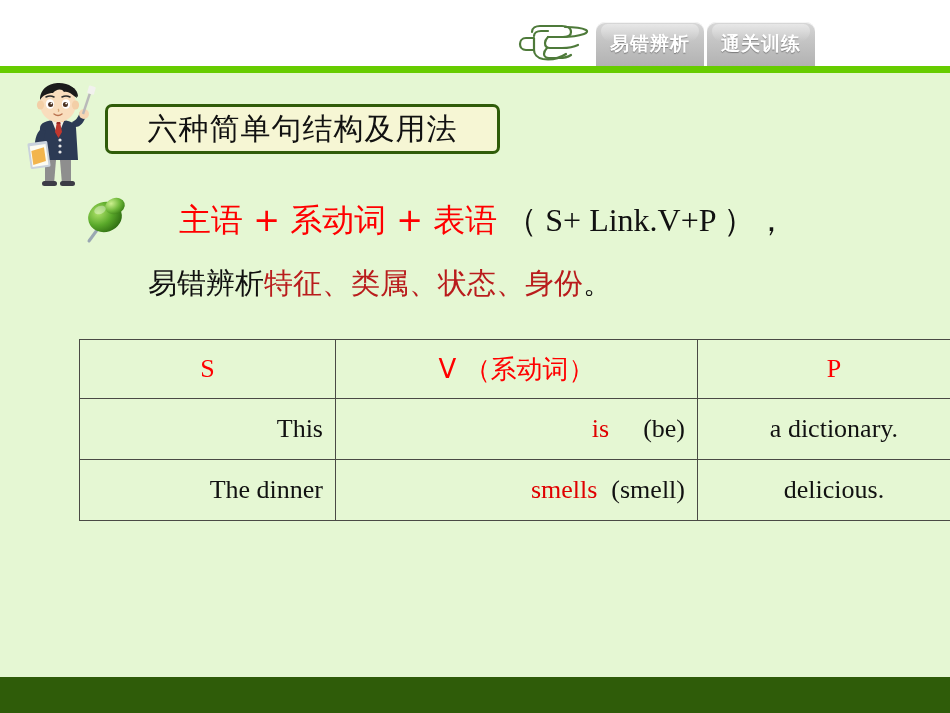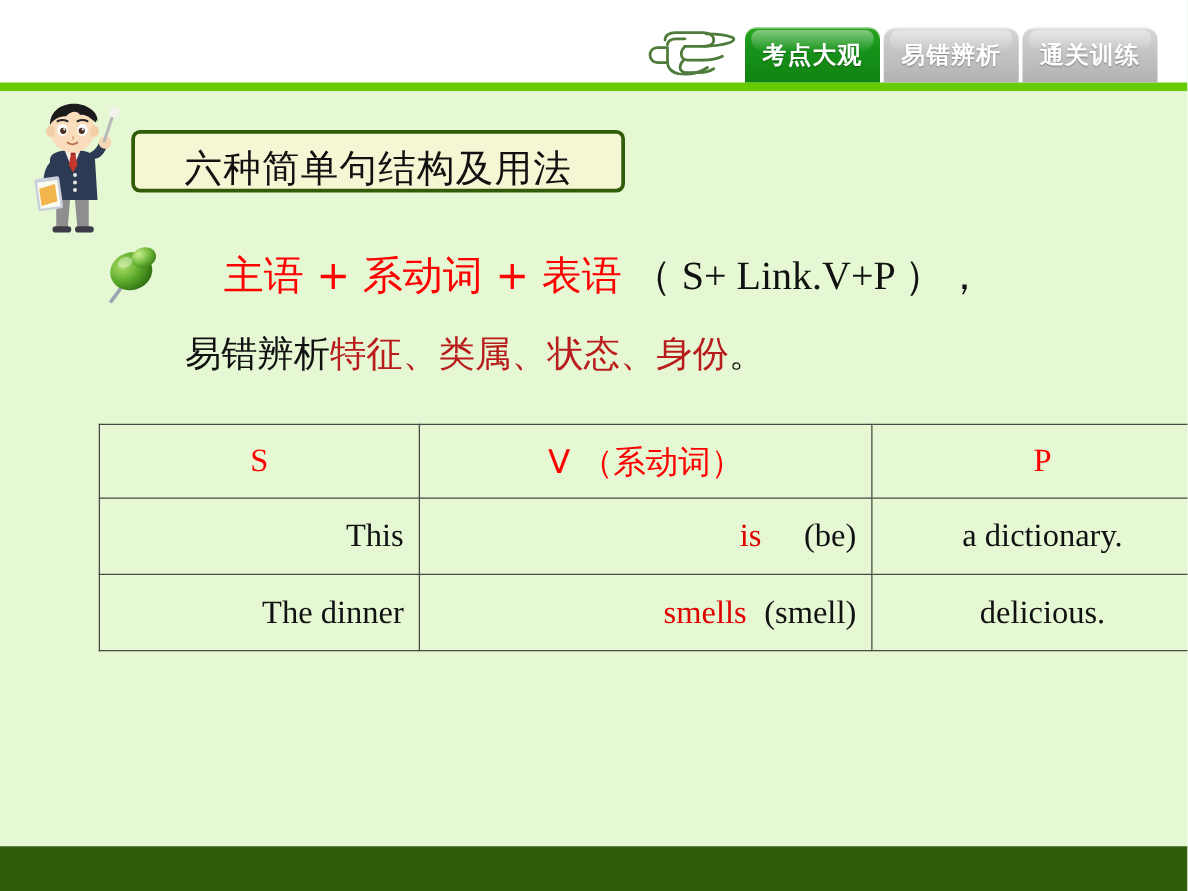--- a/index.html
+++ b/index.html
@@ -109,21 +109,21 @@
   
   .title-box {
     position: absolute;
     left: 105px; top: 104px;
     width: 395px; height: 50px;
     box-sizing: border-box;
     background: #f6f6d4;
     border: 3px solid #2f5c09;
     border-radius: 7px;
     display: flex;
-    align-items: flex-end;
+    align-items: center;
     justify-content: center;
   }
   .title-text {
     font-family: "DejaVu Sans", sans-serif;
     font-size: 30px;
     color: #111111;
     letter-spacing: 1px;
     line-height: 1;
   }
 
@@ -221,23 +221,20 @@
         <path d="M30 17 C28 19 27 21 27 23 C27 26 29 28 32 28 L44 28"></path>
         <path d="M29 28 C27 30 26 32 26 34 C26 36 28 38 31 38 L41 38"></path>
         <path d="M45 17 C52 17 60 16 66 14 C69 13 70 11 68 10 C64 8 54 7 47 7"></path>
         <path d="M44 28 C50 28 56 27 60 25"></path>
         <path d="M41 38 C46 38 50 37 53 35"></path>
       </g>
     </svg>
   </div>
 
   <div class="tabs">
-    <div class="tab active">
-      <span>考点大观</span>
-    </div>
     <div class="tab inactive">
       <span>易错辨析</span>
     </div>
     <div class="tab inactive">
       <span>通关训练</span>
     </div>
   </div>
 
   <div class="teacher">
     <svg viewBox="0 0 96 108" width="96" height="108" xmlns="http://www.w3.org/2000/svg">

